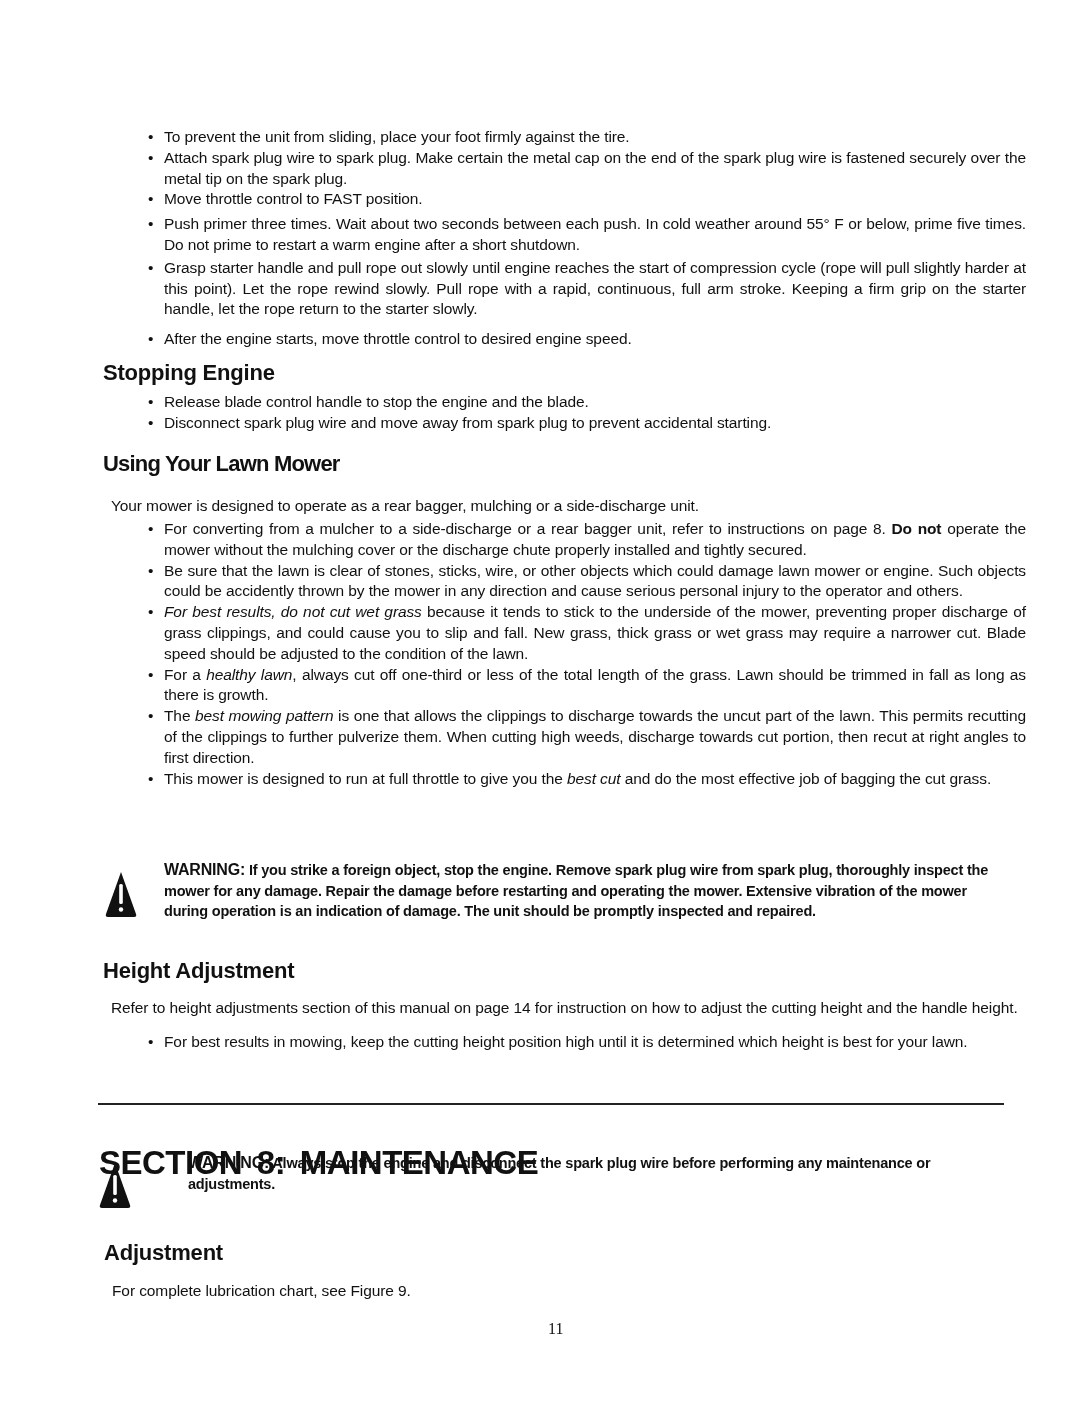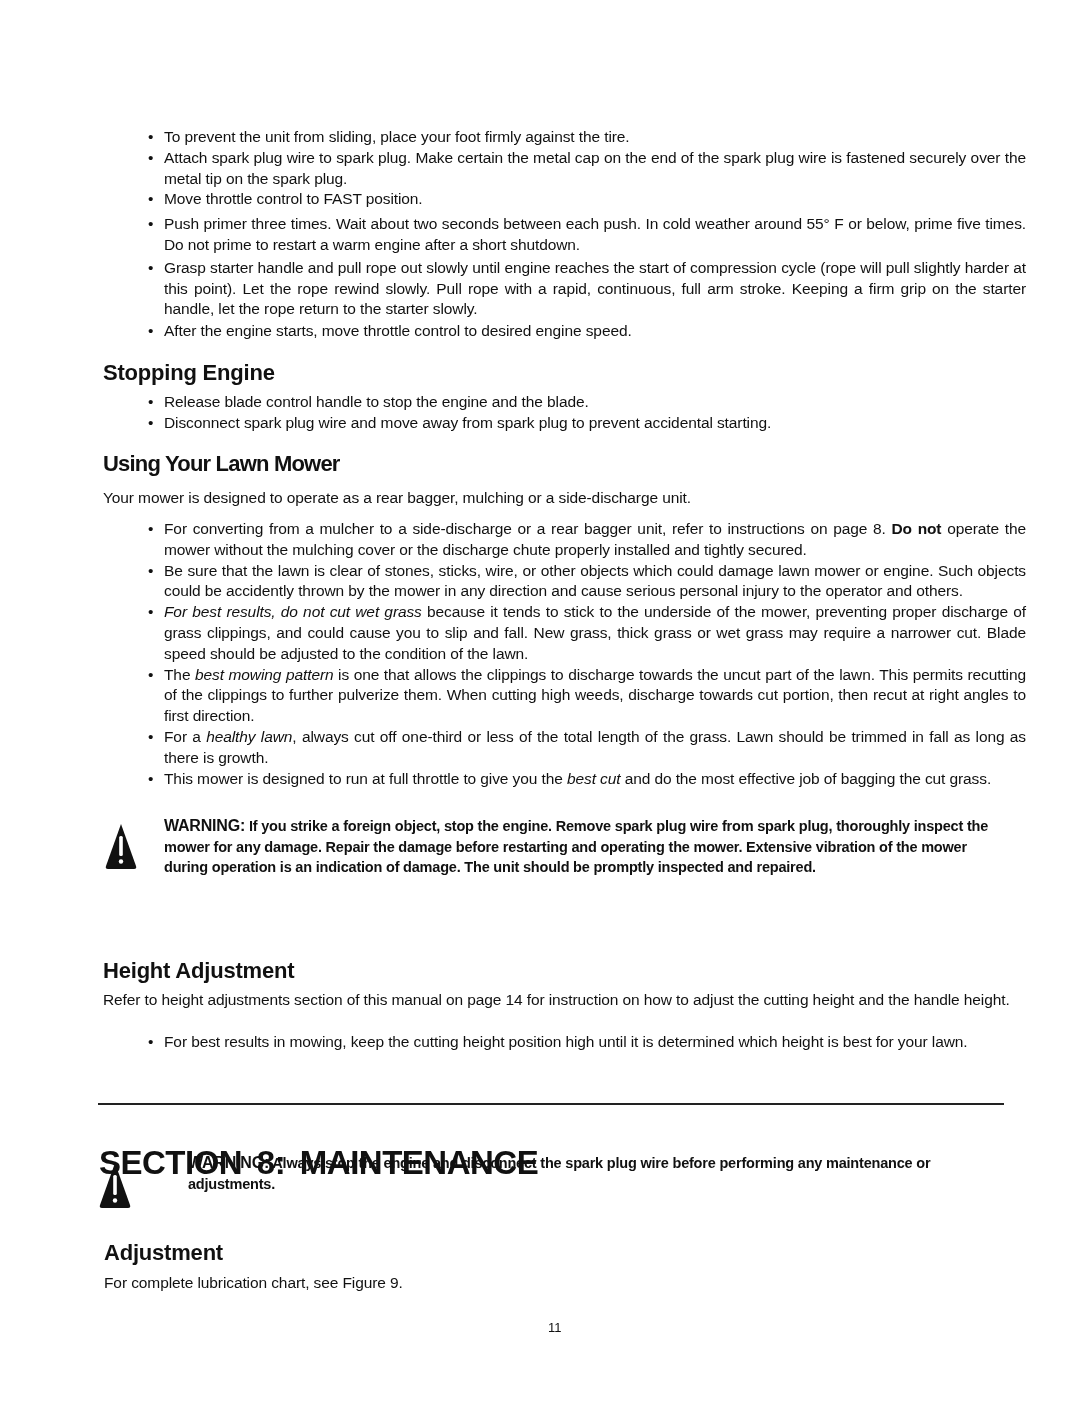--- a/index.html
+++ b/index.html
@@ -7,42 +7,42 @@
          font-family: "Liberation Sans", sans-serif; color: #111; }
   .page { position: absolute; left: 0; top: 0; width: 1080px; height: 1409px; }
   .txt { font-size: 15.5px; line-height: 20.8px; letter-spacing: -0.1px; }
   ul.bullets { list-style: none; margin: 0; padding: 0; }
   ul.bullets li { position: relative; padding-left: 18px; text-align: justify; }
   ul.bullets li::before { content: "•"; position: absolute; left: 2px; top: 0; }
   .block { position: absolute; }
   h3.sub { margin: 0; font-size: 22px; font-weight: bold; letter-spacing: -0.2px; }
   h2.major { margin: 0; font-size: 22px; font-weight: bold; letter-spacing: -0.8px; }
   h1.section { margin: 0; font-size: 33px; font-weight: bold; letter-spacing: -0.5px; word-spacing: 6px; }
-  p { margin: 0; }
+  p { margin: 8px; }
   .warn { position: absolute; display: flex; }
   .warn-icon { flex: 0 0 auto; }
   .warn-text { font-size: 14.5px; line-height: 20.5px; font-weight: bold; letter-spacing: -0.2px; }
   .warn-label { font-size: 16px; }
   .rule { position: absolute; left: 98px; width: 906px; height: 2px; background: #222; }
-  .pagenum { position: absolute; font-size: 13px; }
+  .pagenum { position: absolute; font-size: 16px; font-family: Liberation Serif, serif; }
   i { font-style: italic; }
 </style>
 </head>
 <body>
 
 <div class="page">
 
   <div class="block txt" style="left:146px; top:127px; width:880px;">
     <ul class="bullets" id="starting-list">
       <li>To prevent the unit from sliding, place your foot firmly against the tire.</li>
       <li>Attach spark plug wire to spark plug. Make certain the metal cap on the end of the spark plug wire is fastened securely over the metal tip on the spark plug.</li>
       <li>Move throttle control to FAST position.</li>
       <li style="margin-top:4px">Push primer three times. Wait about two seconds between each push. In cold weather around 55° F or below, prime five times. Do not prime to restart a warm engine after a short shutdown.</li>
       <li style="margin-top:2px">Grasp starter handle and pull rope out slowly until engine reaches the start of compression cycle (rope will pull slightly harder at this point). Let the rope rewind slowly. Pull rope with a rapid, continuous, full arm stroke. Keeping a firm grip on the starter handle, let the rope return to the starter slowly.</li>
-      <li style="margin-top:1px">After the engine starts, move throttle control to desired engine speed.</li>
+      <li style="margin-top:9px">After the engine starts, move throttle control to desired engine speed.</li>
     </ul>
   </div>
 
   <div class="block" style="left:103px; top:360px;">
     <h3 class="sub">Stopping Engine</h3>
   </div>
   <div class="block" style="left:103px; top:451px;">
     <h2 class="major">Using Your Lawn Mower</h2>
   </div>
 
@@ -53,27 +53,27 @@
     </ul>
   </div>
   <div class="block txt" style="left:103px; top:488px; width:930px;">
     <p>Your mower is designed to operate as a rear bagger, mulching or a side-discharge unit.</p>
   </div>
   <div class="block txt" style="left:146px; top:519px; width:880px;">
     <ul class="bullets" id="using-list">
         <li><span>For converting from a mulcher to a side-discharge or a rear bagger unit, refer to instructions on page 8. </span><b>Do not</b><span> operate the mower without the mulching cover or the discharge chute properly installed and tightly secured.</span></li>
         <li><span>Be sure that the lawn is clear of stones, sticks, wire, or other objects which could damage lawn mower or engine. Such objects could be accidently thrown by the mower in any direction and cause serious personal injury to the operator and others.</span></li>
         <li><i>For best results, do not cut wet grass</i><span> because it tends to stick to the underside of the mower, preventing proper discharge of grass clippings, and could cause you to slip and fall. New grass, thick grass or wet grass may require a narrower cut. Blade speed should be adjusted to the condition of the lawn.</span></li>
+        <li><span>For a </span><i>healthy lawn</i><span>, always cut off one-third or less of the total length of the grass. Lawn should be trimmed in fall as long as there is growth.</span></li>
         <li><span>The </span><i>best mowing pattern</i><span> is one that allows the clippings to discharge towards the uncut part of the lawn. This permits recutting of the clippings to further pulverize them. When cutting high weeds, discharge towards cut portion, then recut at right angles to first direction.</span></li>
-        <li><span>For a </span><i>healthy lawn</i><span>, always cut off one-third or less of the total length of the grass. Lawn should be trimmed in fall as long as there is growth.</span></li>
         <li><span>This mower is designed to run at full throttle to give you the </span><i>best cut</i><span> and do the most effective job of bagging the cut grass.</span></li>
       </ul>
   </div>
 
-  <div class="warn" style="left:104px; top:816px; width:900px;">
+  <div class="warn" style="left:104px; top:860px; width:900px;align-items:flex-end;">
     <div class="warn-icon" style="width:60px; padding-top:6px;">
       <svg width="34" height="48" viewBox="0 0 34 48">
         <path d="M17 2 L32 44 Q33 47 30 47 L4 47 Q1 47 2 44 Z" fill="#111"></path>
         <rect x="15.2" y="14" width="3.6" height="20" rx="1.5" fill="#fff"></rect>
         <circle cx="17" cy="39.5" r="2.2" fill="#fff"></circle>
       </svg>
     </div>
     <div class="warn-text" style="width:840px;">
       <span class="warn-label">WARNING:</span><span> If you strike a foreign object, stop the engine. Remove spark plug wire from spark plug, thoroughly inspect the mower for any damage. Repair the damage before restarting and operating the mower. Extensive vibration of the mower during operation is an indication of damage. The unit should be promptly inspected and repaired.</span>
     </div>

